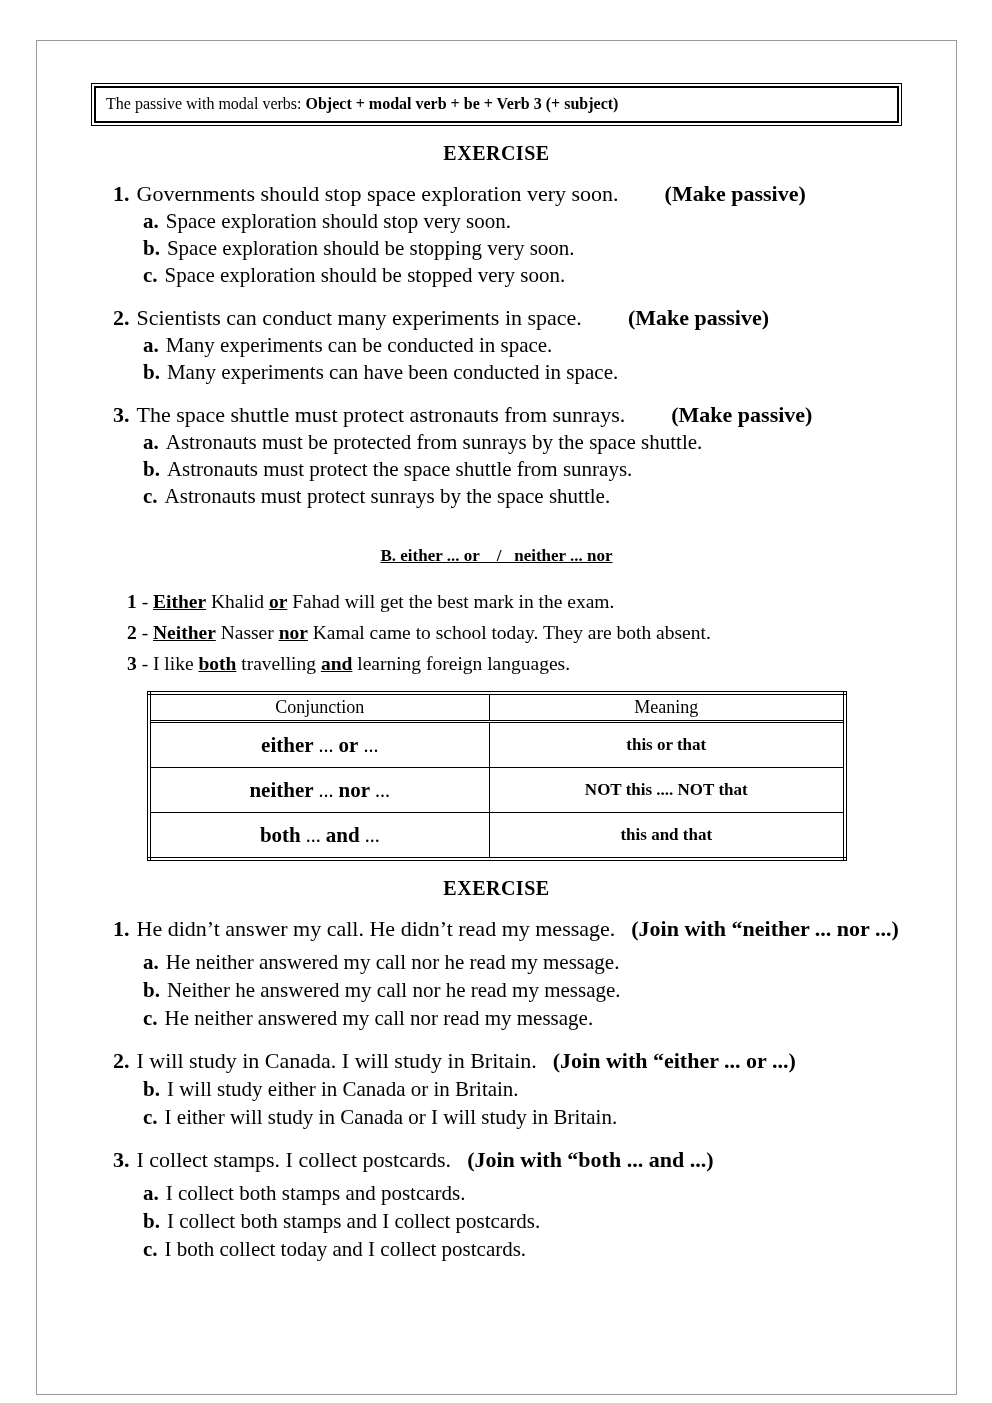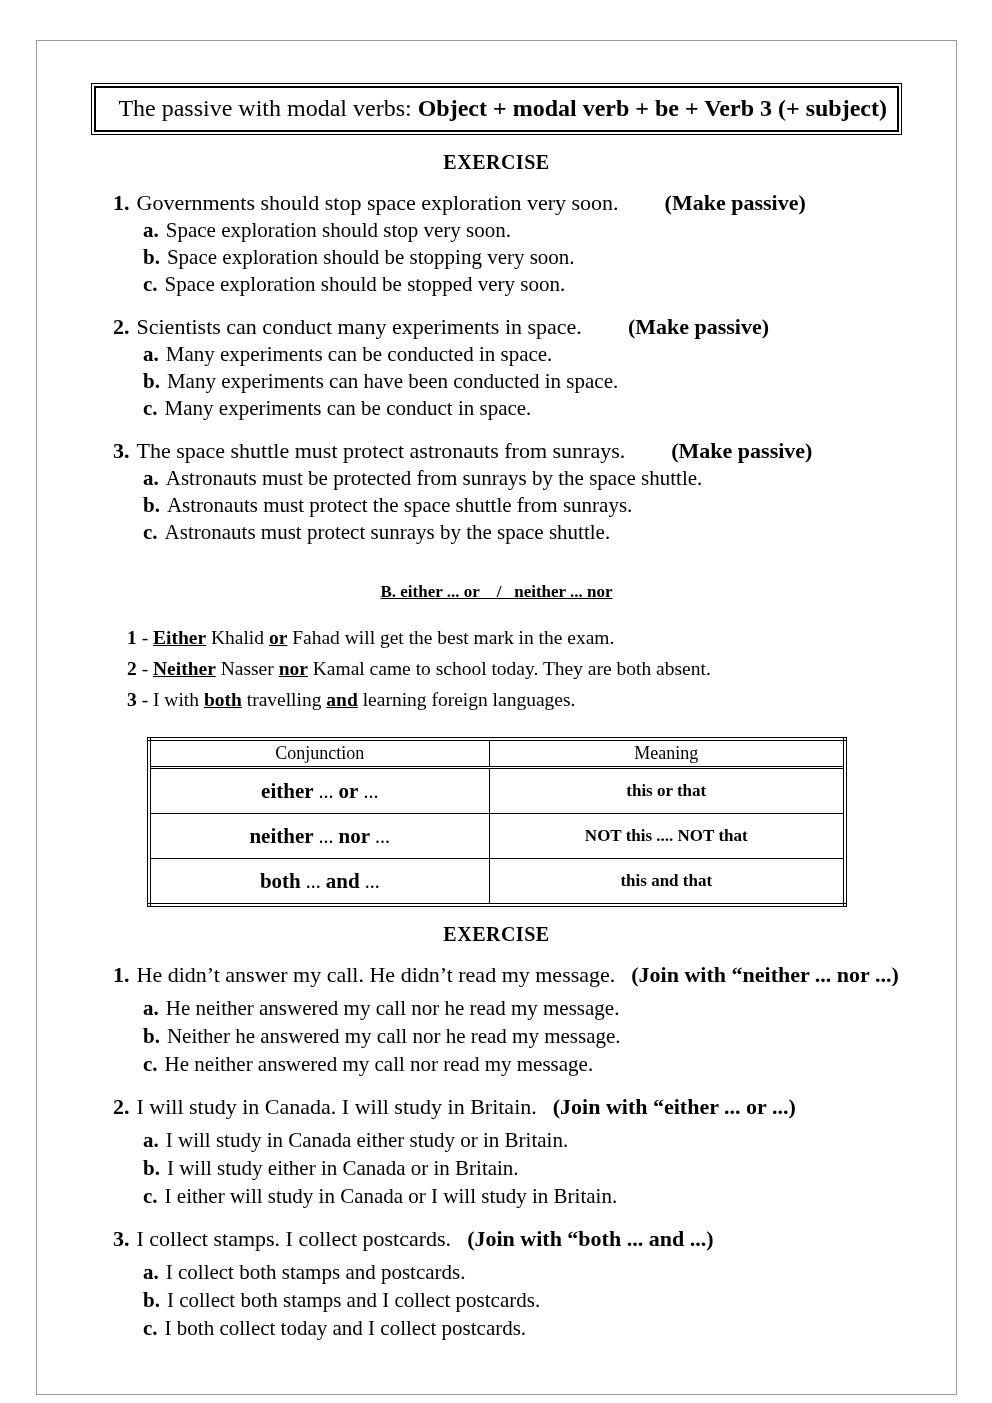--- a/index.html
+++ b/index.html
@@ -18,22 +18,22 @@
   }
   
   .title-box-outer {
     margin: 0 54px;
     border: 1px solid #000;
     padding: 2px;
   }
   .title-box-inner {
     border: 2px solid #000;
     padding: 7px 10px 8px 10px;
-    text-align: right;
-    font-size: 24px;
+    text-align: left;
+    font-size: 16px;
     white-space: nowrap;
   }
   .b { font-weight: bold; }
   .u { text-decoration: underline; }
 
   .ex-title {
     text-align: center;
     font-weight: bold;
     font-size: 20px;
     margin-top: 16px;
@@ -67,21 +67,21 @@
   }
   .examples { margin-top: 20px; }
   .example {
     padding-left: 90px;
     font-size: 19.5px;
     line-height: 31px;
   }
 
   .conj-table {
     border-collapse: collapse;
-    margin: 22px auto 0 auto;
+    margin: 12px auto 0 auto;
     width: 700px;
     border: 4px double #000;
   }
   .conj-table th, .conj-table td {
     border: 1px solid #000;
     text-align: center;
     padding: 2px 6px;
   }
   .conj-table th {
     font-weight: normal;
@@ -116,39 +116,38 @@
       <div class="opt"><span class="oletter">b.</span><span>Space exploration should be stopping very soon.</span></div>
       <div class="opt"><span class="oletter">c.</span><span>Space exploration should be stopped very soon.</span></div>
     </div>
 
     <div class="question">
       <div class="q-line">
         <span class="qnum">2.</span><span>Scientists can conduct many experiments in space.</span><span class="note">(Make passive)</span>
       </div>
       <div class="opt"><span class="oletter">a.</span><span>Many experiments can be conducted in space.</span></div>
       <div class="opt"><span class="oletter">b.</span><span>Many experiments can have been conducted in space.</span></div>
-      <div class="opt"><span class="oletter">c.</span><span>Many experiments can be conduct in space.</span></div>
     </div>
 
     <div class="question">
       <div class="q-line">
         <span class="qnum">3.</span><span>The space shuttle must protect astronauts from sunrays.</span><span class="note">(Make passive)</span>
       </div>
       <div class="opt"><span class="oletter">a.</span><span>Astronauts must be protected from sunrays by the space shuttle.</span></div>
       <div class="opt"><span class="oletter">b.</span><span>Astronauts must protect the space shuttle from sunrays.</span></div>
       <div class="opt"><span class="oletter">c.</span><span>Astronauts must protect sunrays by the space shuttle.</span></div>
     </div>
   </div>
 
   <div>
     <div class="section-title">B. either ... or&nbsp;&nbsp;&nbsp; /&nbsp;&nbsp; neither ... nor</div>
     <div class="examples">
       <div class="example"><span class="b">1</span><span> - </span><span class="b u">Either</span><span> Khalid </span><span class="b u">or</span><span> Fahad will get the best mark in the exam.</span></div>
       <div class="example"><span class="b">2</span><span> - </span><span class="b u">Neither</span><span> Nasser </span><span class="b u">nor</span><span> Kamal came to school today. They are both absent.</span></div>
-      <div class="example"><span class="b">3</span><span> - I with </span><span class="b u">both</span><span> travelling </span><span class="b u">and</span><span> learning foreign languages.</span></div>
+      <div class="example"><span class="b">3</span><span> - I like </span><span class="b u">both</span><span> travelling </span><span class="b u">and</span><span> learning foreign languages.</span></div>
     </div>
 
     <table class="conj-table">
       <thead>
         <tr>
           <th class="col-conj">Conjunction</th>
           <th class="col-meaning">Meaning</th>
         </tr>
       </thead>
       <tbody>
@@ -177,21 +176,20 @@
       </div>
       <div class="opt opt-a"><span class="oletter">a.</span><span>He neither answered my call nor he read my message.</span></div>
       <div class="opt"><span class="oletter">b.</span><span>Neither he answered my call nor he read my message.</span></div>
       <div class="opt"><span class="oletter">c.</span><span>He neither answered my call nor read my message.</span></div>
     </div>
 
     <div class="question">
       <div class="q-line">
         <span class="qnum">2.</span><span>I will study in Canada. I will study in Britain.</span><span class="note">(Join with “either ... or ...)</span>
       </div>
-      <div class="opt opt-a"><span class="oletter">a.</span><span>I will study in Canada either study or in Britain.</span></div>
       <div class="opt"><span class="oletter">b.</span><span>I will study either in Canada or in Britain.</span></div>
       <div class="opt"><span class="oletter">c.</span><span>I either will study in Canada or I will study in Britain.</span></div>
     </div>
 
     <div class="question">
       <div class="q-line">
         <span class="qnum">3.</span><span>I collect stamps. I collect postcards.</span><span class="note">(Join with “both ... and ...)</span>
       </div>
       <div class="opt opt-a"><span class="oletter">a.</span><span>I collect both stamps and postcards.</span></div>
       <div class="opt"><span class="oletter">b.</span><span>I collect both stamps and I collect postcards.</span></div>

